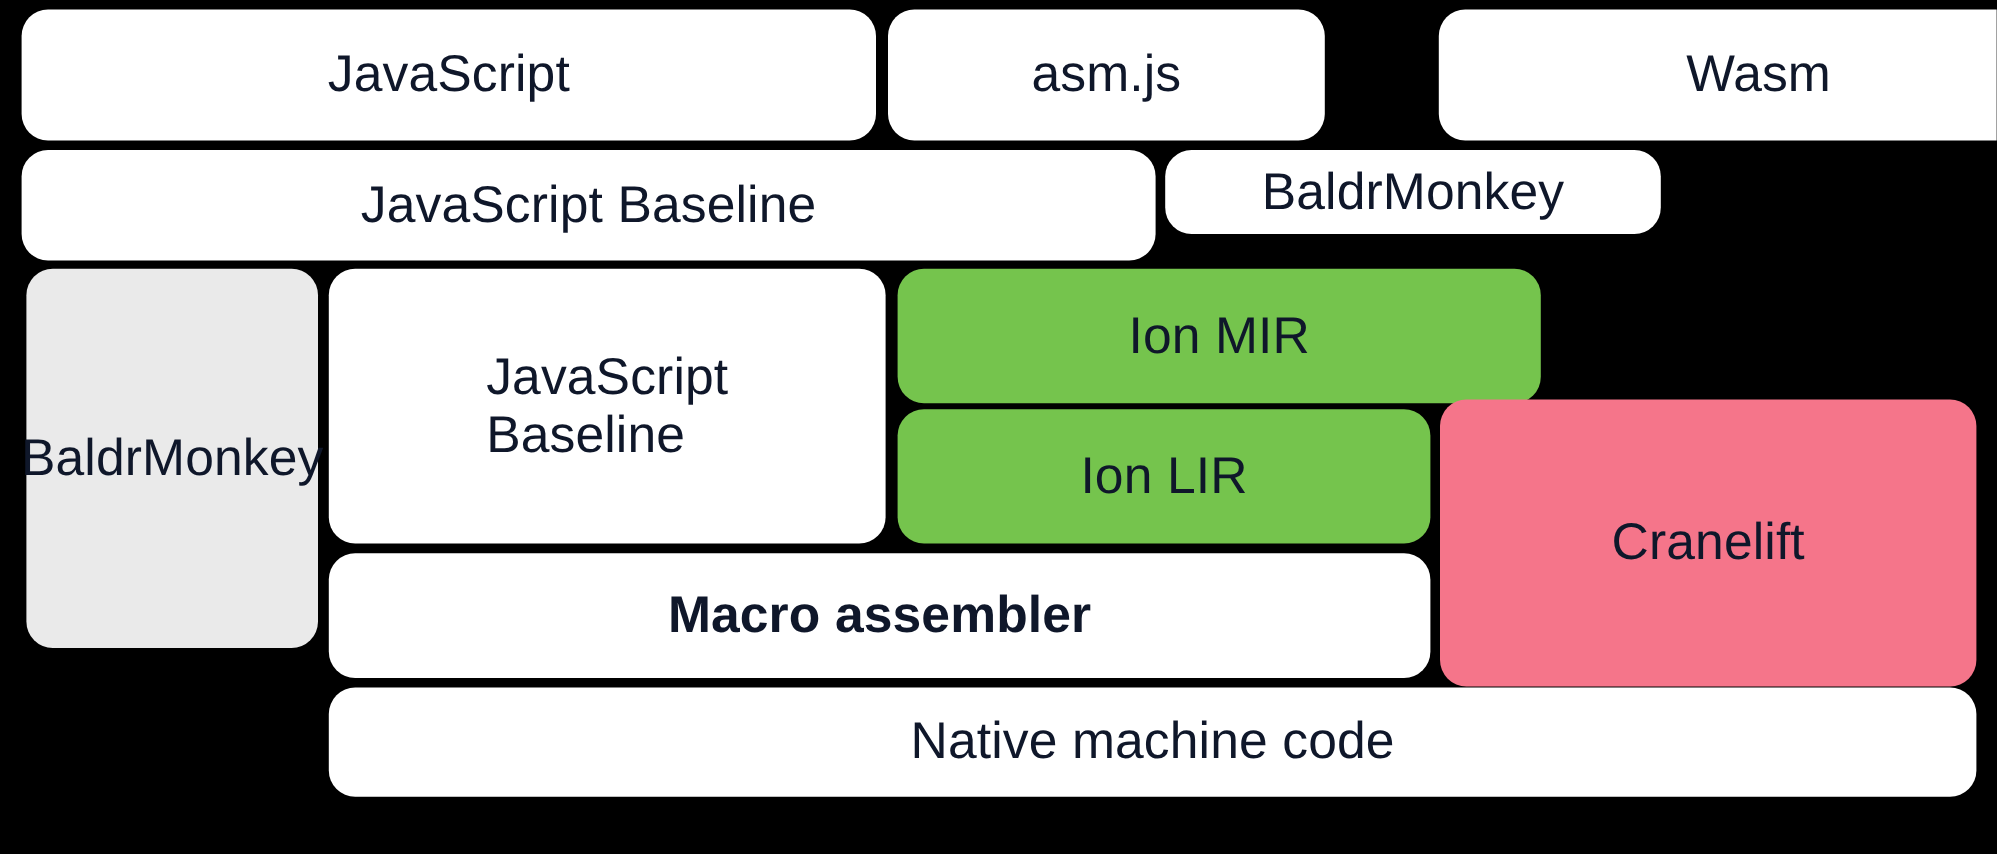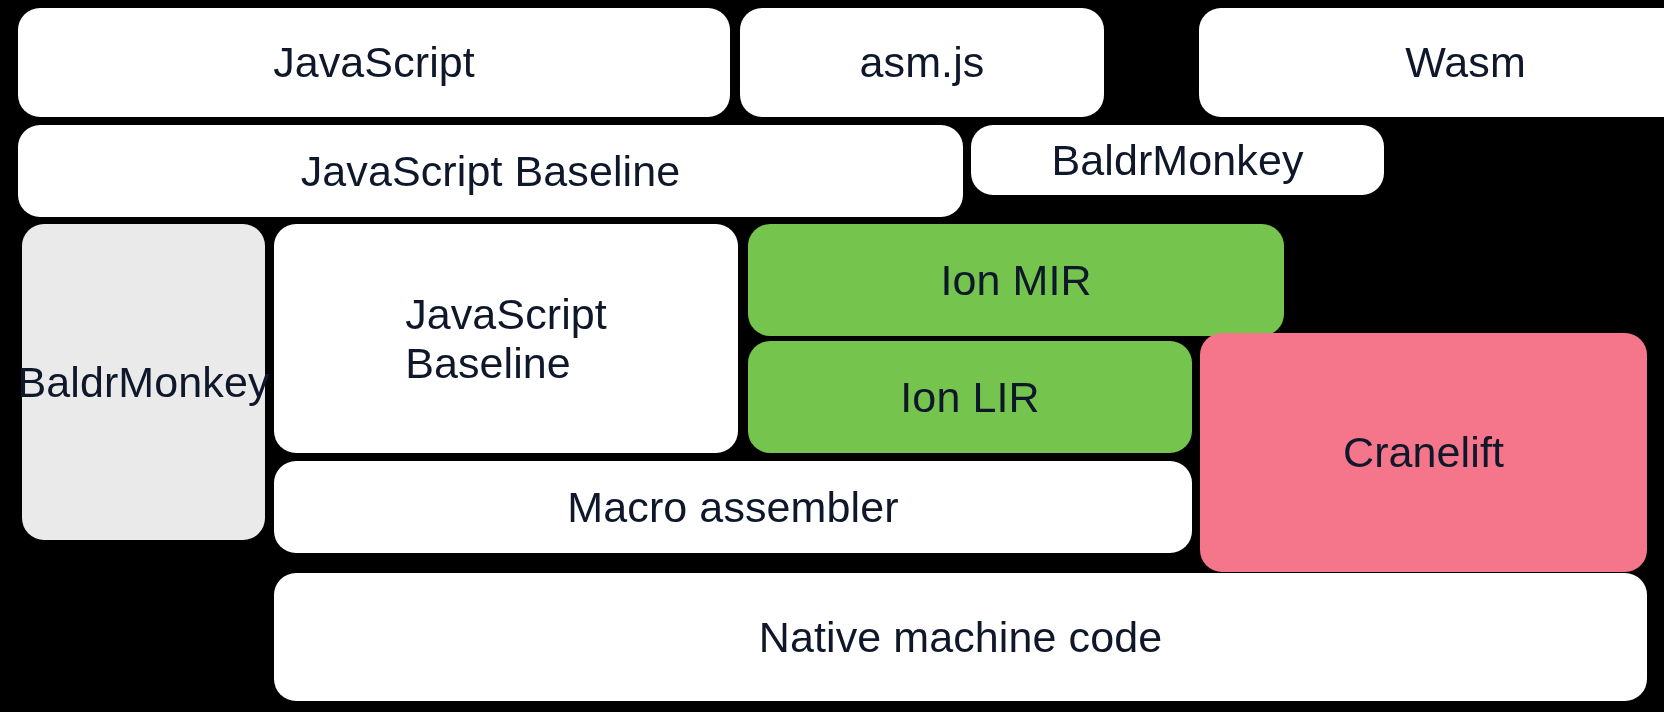--- a/index.html
+++ b/index.html
@@ -44,15 +44,15 @@
     <div class="node fill-white" style="left: 740px; top: 8px; width: 364px; height: 109px;">asm.js</div>
     <div class="node fill-white" style="left: 1199px; top: 8px; width: 533px; height: 109px;">Wasm</div>
     <div class="node fill-white" style="left: 18px; top: 125px; width: 945px; height: 92px;">JavaScript Baseline</div>
     <div class="node fill-white" style="left: 971px; top: 125px; width: 413px; height: 70px;">BaldrMonkey</div>
     <div class="node fill-gray" style="left: 22px; top: 224px; width: 243px; height: 316px;">BaldrMonkey</div>
     <div class="node fill-white" style="left: 274px; top: 224px; width: 464px; height: 229px;">JavaScript
 Baseline</div>
     <div class="node fill-green" style="left: 748px; top: 224px; width: 536px; height: 112px;">Ion MIR</div>
     <div class="node fill-red" style="left: 1200px; top: 333px; width: 447px; height: 239px;">Cranelift</div>
     <div class="node fill-green" style="left: 748px; top: 341px; width: 444px; height: 112px;">Ion LIR</div>
-    <div class="node fill-white" style="left: 274px; top: 461px; width: 918px; height: 92px;">Macro assembler</div>
-    <div class="node fill-white" style="left: 274px; top: 573px; width: 1373px; height: 128px;">Native machine code</div>
+    <div class="node fill-white" style="left: 274px; top: 461px; width: 918px; height: 104px; font-weight: bold;">Macro assembler</div>
+    <div class="node fill-white" style="left: 274px; top: 573px; width: 1373px; height: 91px;">Native machine code</div>
   </div>
 
 </body></html>

